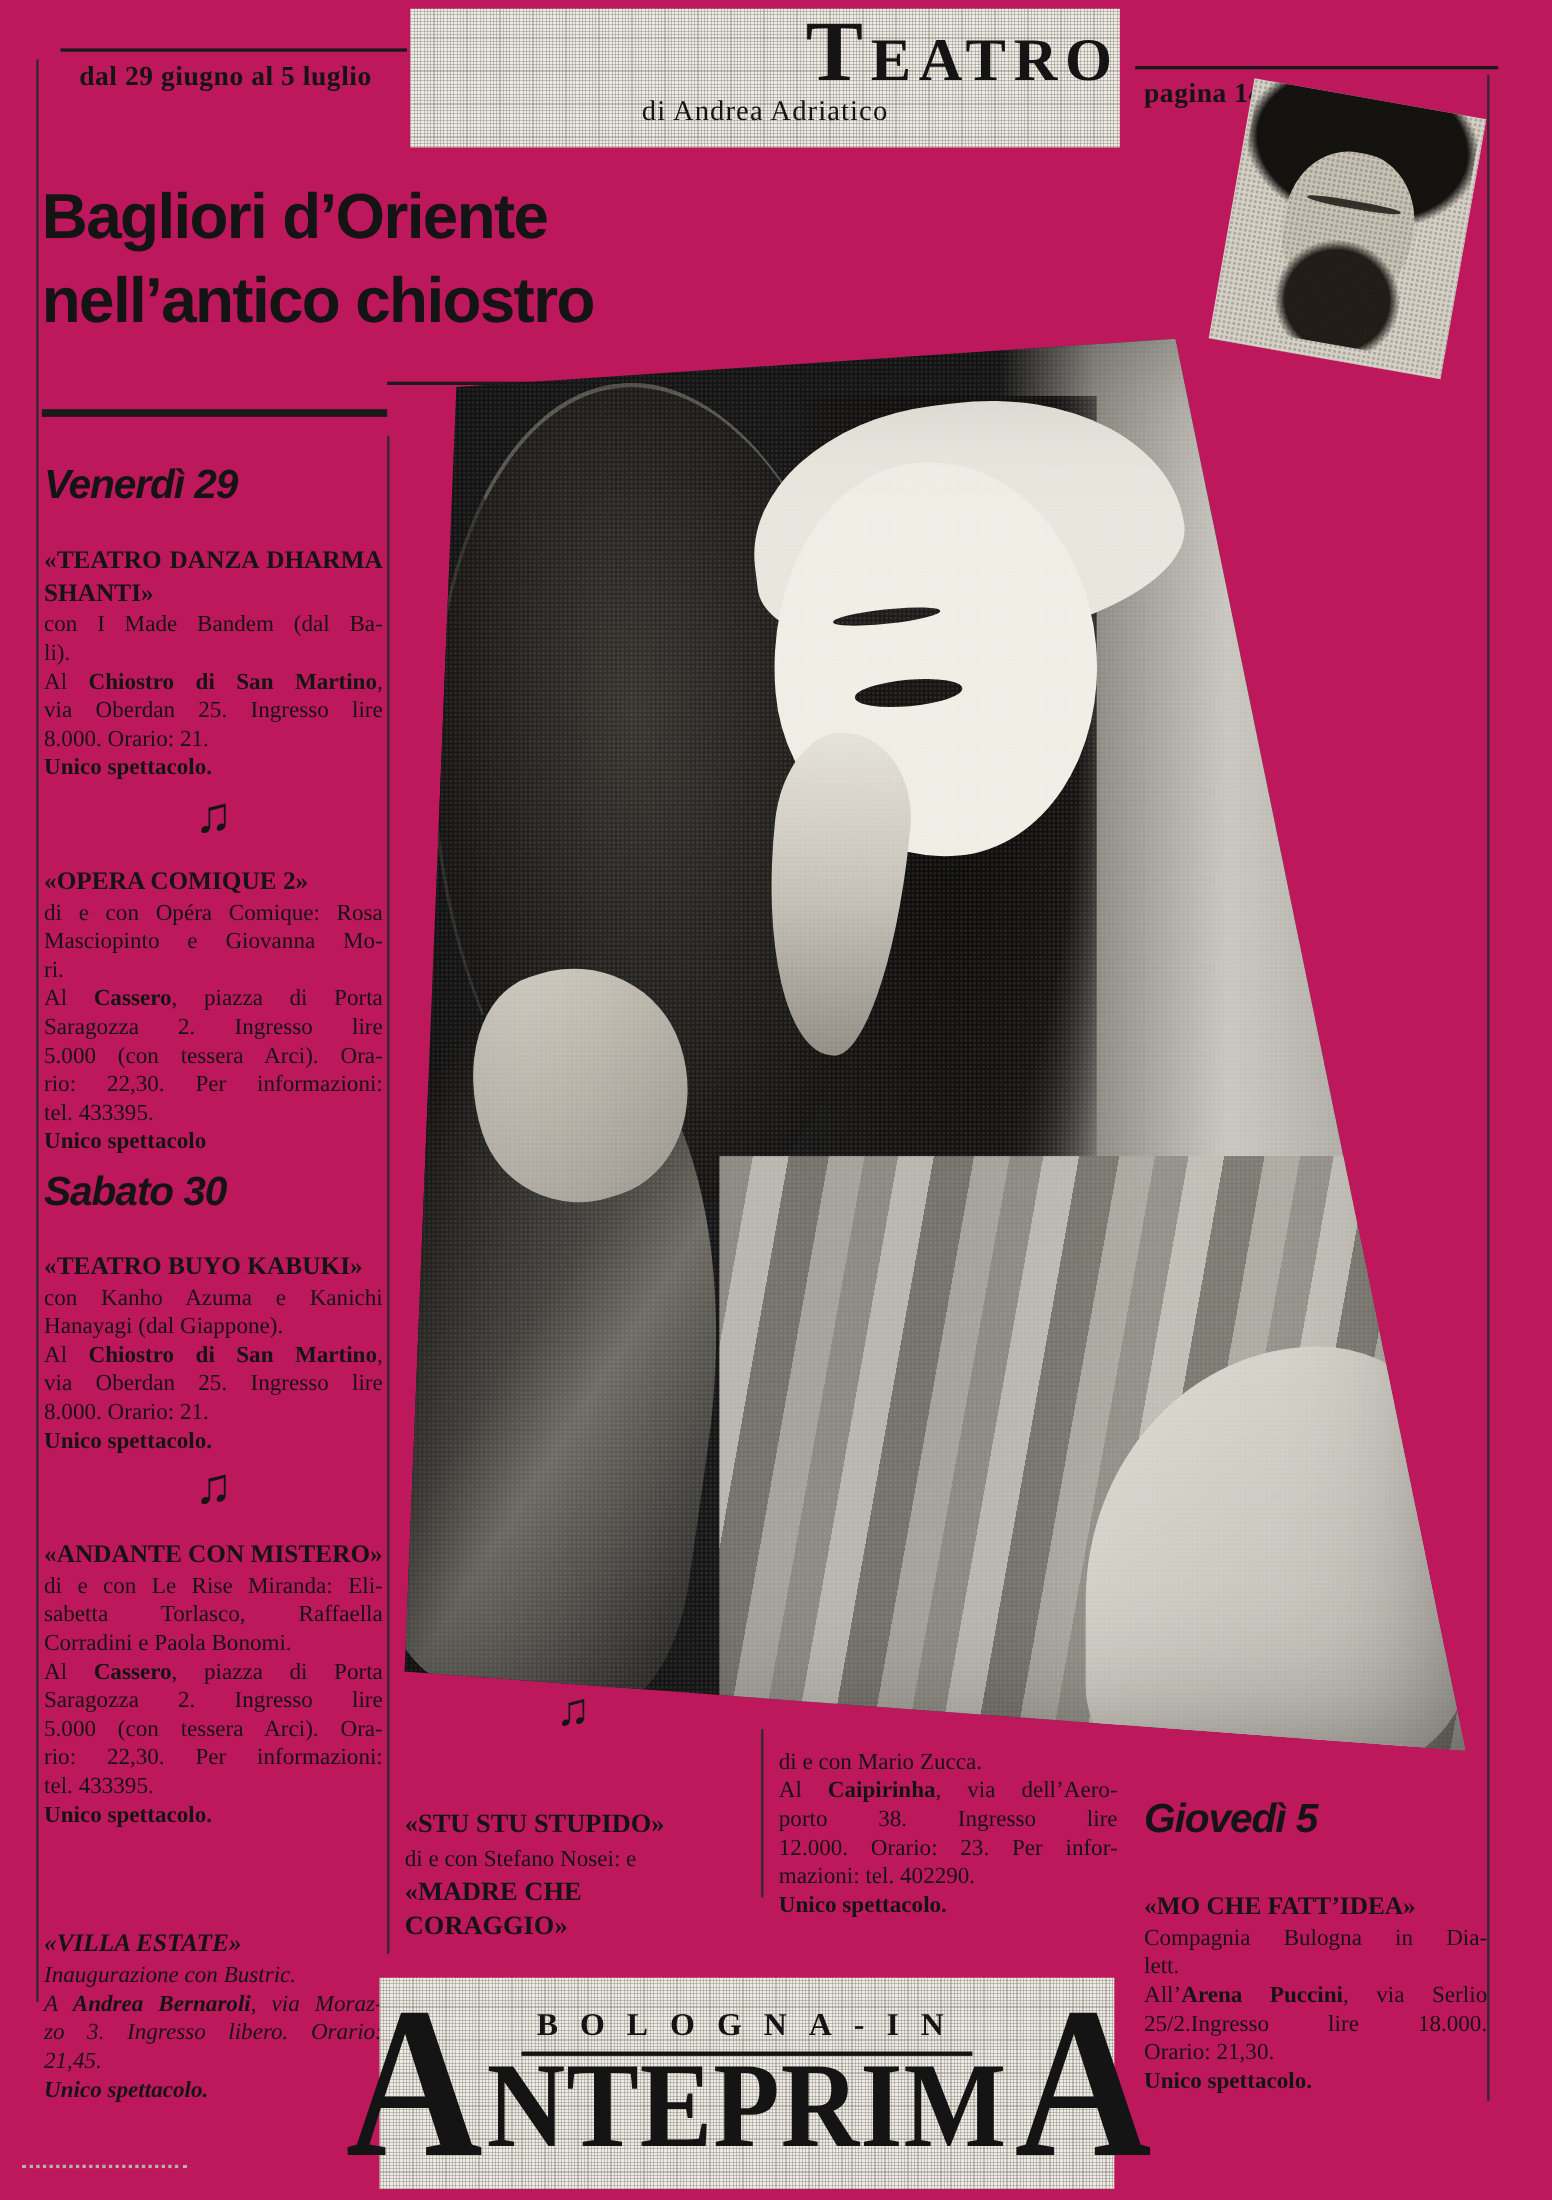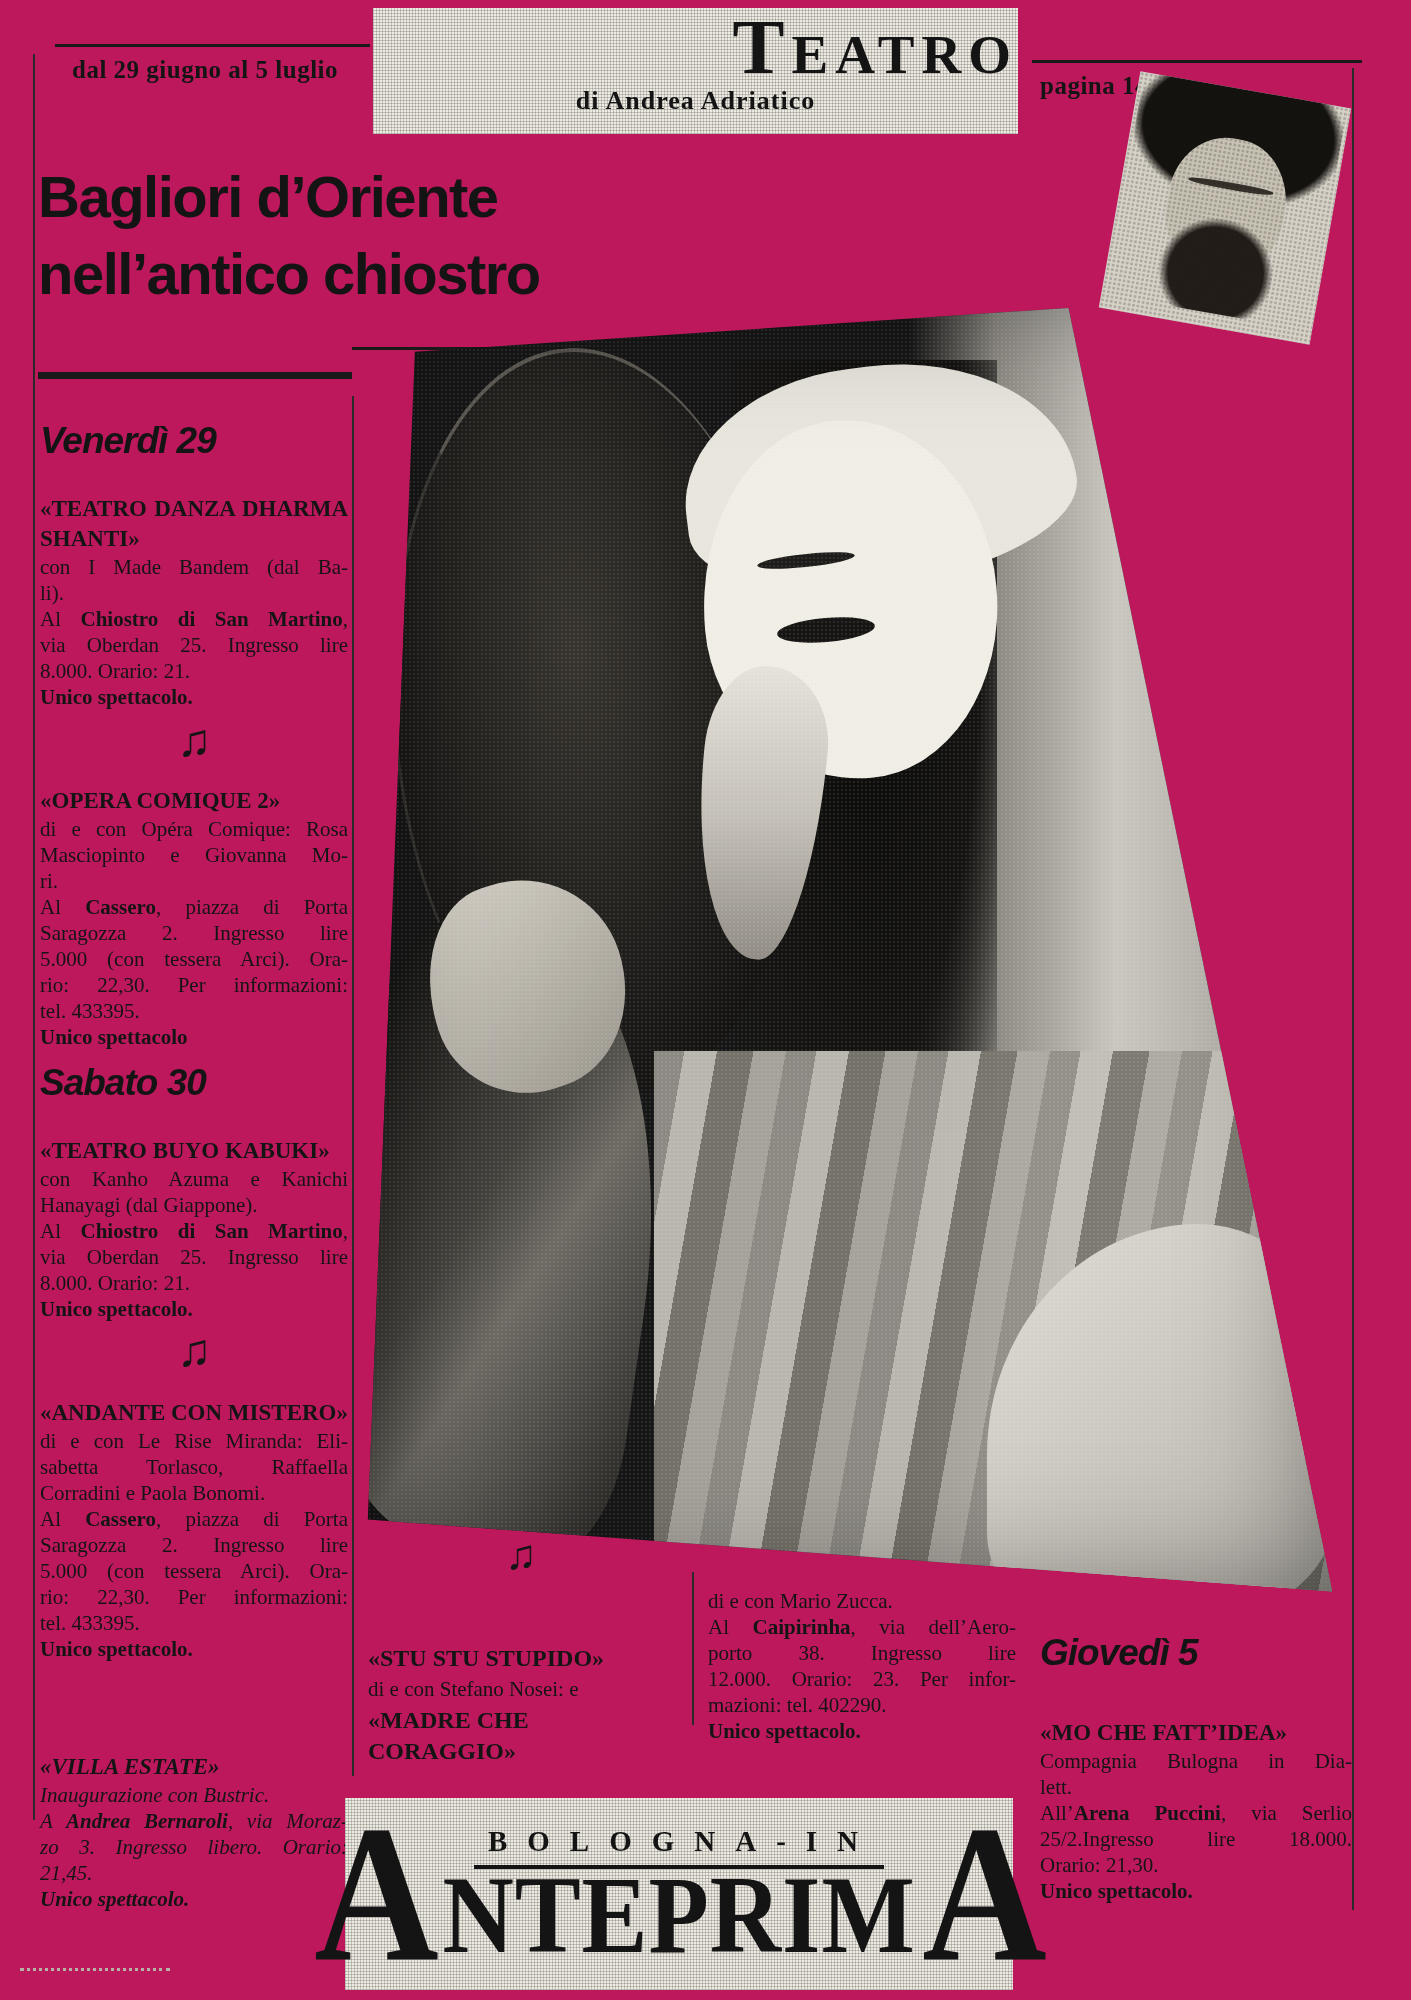--- a/index.html
+++ b/index.html
@@ -12,21 +12,21 @@
   .rule-v{position:absolute;background:#2a2a2a;width:2px;z-index:1;}
   .halftone{background-color:#edebe4;
     background-image:
       repeating-linear-gradient(0deg, rgba(110,106,96,.34) 0 1px, transparent 1px 3px),
       repeating-linear-gradient(90deg, rgba(110,106,96,.34) 0 1px, transparent 1px 3px);}
   .txt.date{position:absolute;font-weight:700;font-size:25px;letter-spacing:.5px;}
   
   .masthead{position:absolute;text-align:center;z-index:1;}
   .mh-title{font-weight:700;font-size:55px;line-height:66px;letter-spacing:7px;margin-top:6px;text-align:right;}
   .mh-title::first-letter{font-size:78px;}
-  .mh-byline{font-weight:700;font-size:26px;margin-top:-2px;letter-spacing:1px;}
+  .mh-byline{font-weight:400;font-size:26px;margin-top:-2px;letter-spacing:1px;}
   
   .headline{position:absolute;font-family:"Liberation Sans",sans-serif;font-weight:700;
             font-size:58px;line-height:77px;letter-spacing:-1.5px;z-index:1;}
   
   .col{position:absolute;}
   .col .day,.col .event,.col .note{position:absolute;left:0;right:0;}
   .day{font-family:"Liberation Sans",sans-serif;font-style:italic;font-weight:700;
        font-size:37px;letter-spacing:-1px;}
   .event{font-size:21px;line-height:26px;}
   .event .line.j{text-align:justify;text-align-last:justify;}

